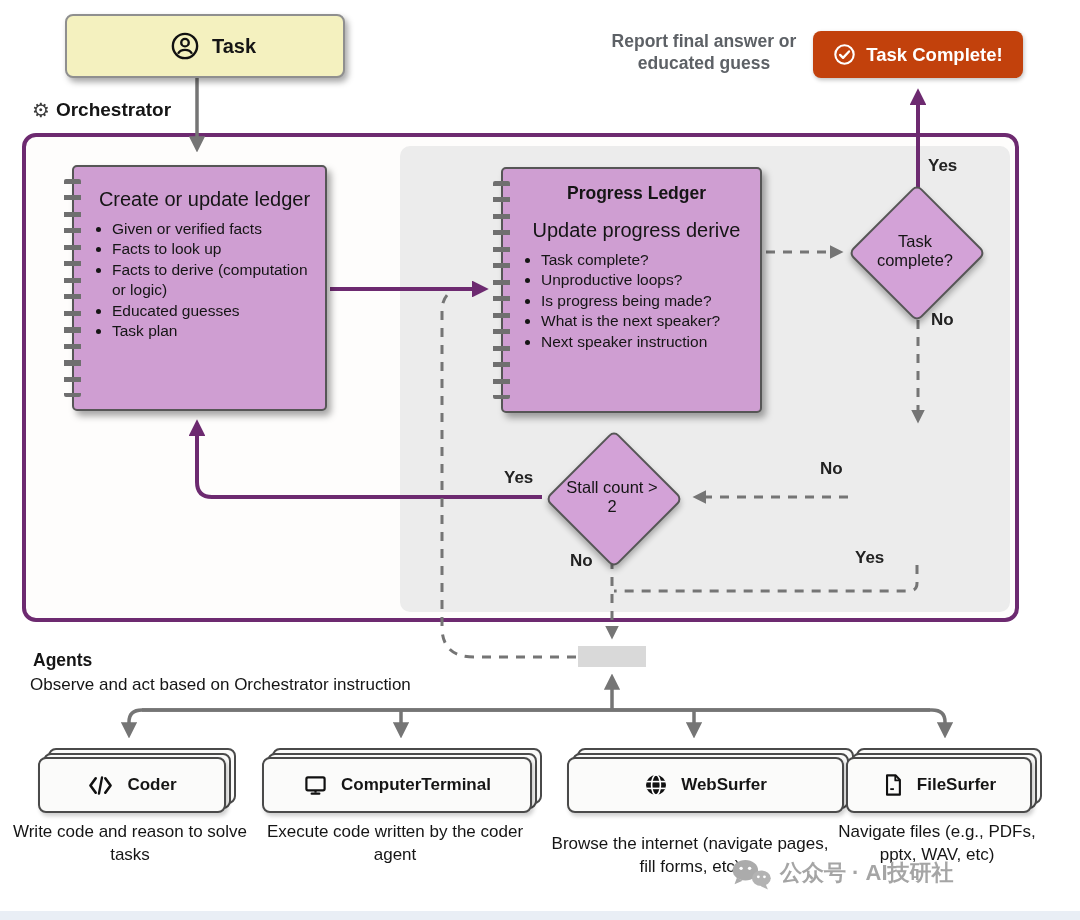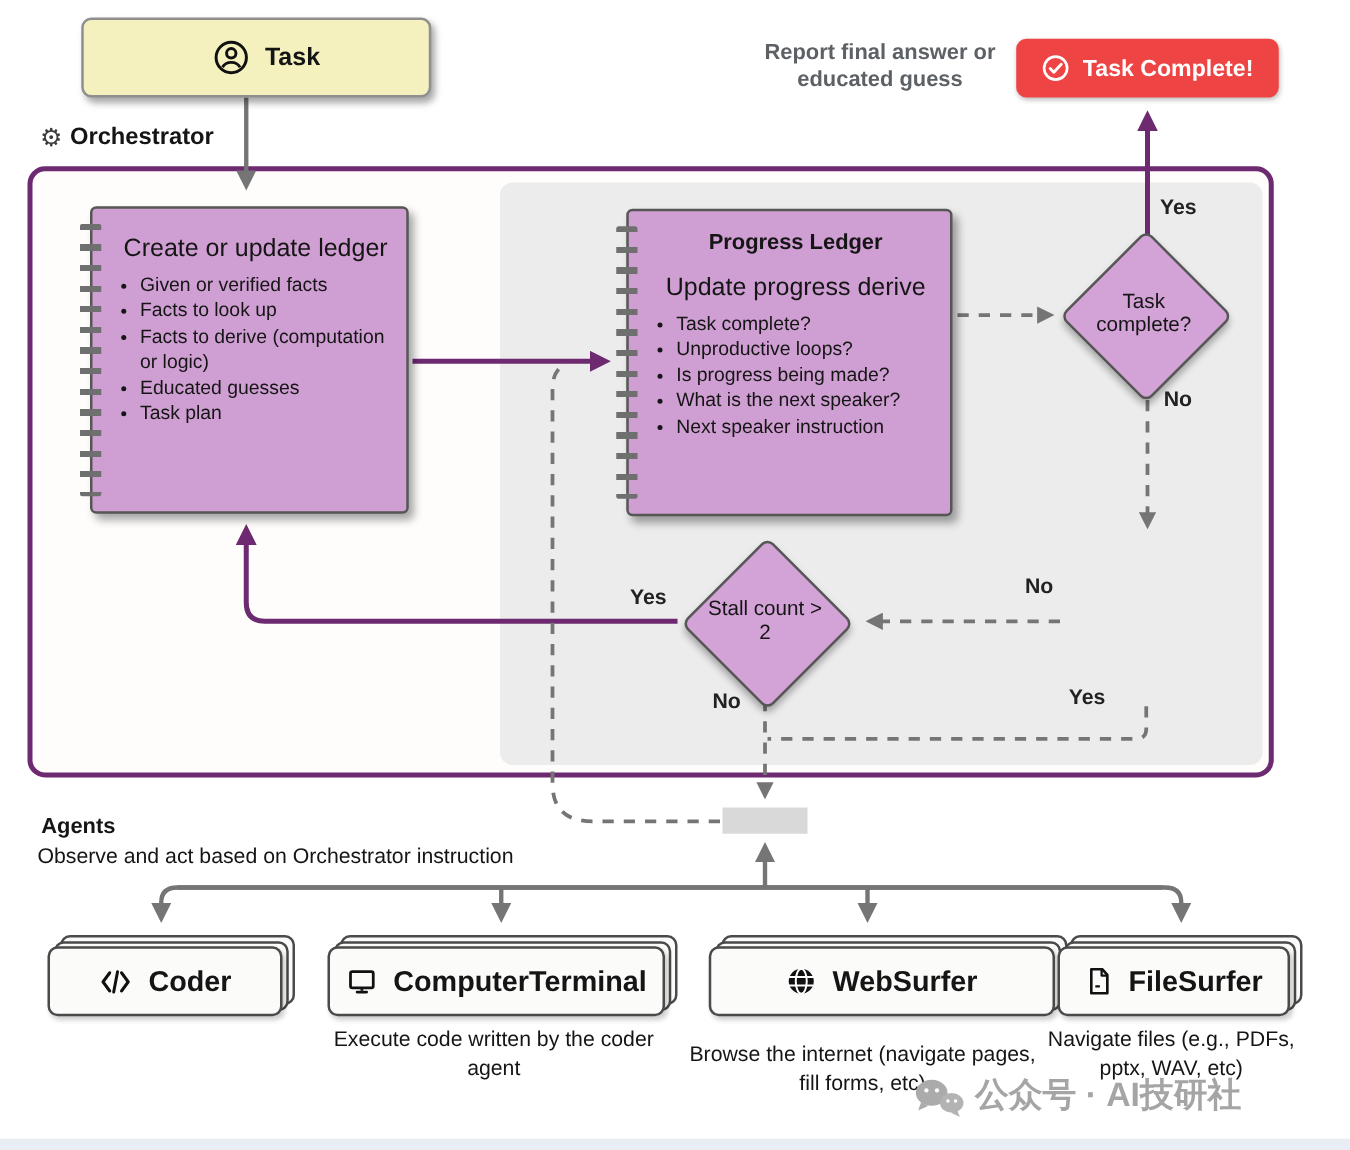--- a/index.html
+++ b/index.html
@@ -11,21 +11,21 @@
   .task-box{left:65px;top:14px;width:260px;height:60px;background:#f4f1bf;border:2px solid #8f8f8f;
     border-radius:8px;box-shadow:3px 4px 6px rgba(0,0,0,.35);display:flex;align-items:center;
     justify-content:center;gap:12px;font-size:20px;font-weight:bold;z-index:3;padding-left:16px;}
 
   .orch-label{left:32px;top:99px;display:flex;align-items:center;gap:6px;font-size:19px;font-weight:bold;z-index:3;}
   .gear{font-family:"DejaVu Sans",sans-serif;font-size:20px;color:#3c3c3c;line-height:1;}
 
   .report-text{left:594px;top:31px;width:220px;text-align:center;font-size:17.5px;line-height:1.25;
     color:#5d6166;font-weight:bold;z-index:3;}
 
-  .complete-btn{left:813px;top:31px;width:210px;height:47px;background:#ef4444;border-radius:8px;
+  .complete-btn{left:813px;top:31px;width:210px;height:47px;background:#c2410c;border-radius:8px;
     display:flex;align-items:center;justify-content:center;gap:10px;color:#fff;font-size:18.5px;
     font-weight:bold;box-shadow:1px 2px 4px rgba(0,0,0,.25);z-index:3;}
 
   
   .orch-box{left:22px;top:133px;width:997px;height:489px;border:4px solid #6d2a70;border-radius:14px;
     background:#fefdfc;z-index:0;box-sizing:border-box;}
   .inner-panel{left:400px;top:146px;width:610px;height:466px;background:#ececec;border-radius:10px;z-index:1;}
 
   
   .ledger{background:#cf9ed2;border:2.5px solid #565656;border-radius:5px;
@@ -55,35 +55,35 @@
 
   .agents-title{left:33px;top:650px;font-size:17.5px;font-weight:bold;z-index:3;}
   .agents-sub{left:30px;top:675px;font-size:17px;z-index:3;}
 
   
   .stack{z-index:3;}
   .stack .layer{position:absolute;background:#fbfbfa;border:2px solid #4a4a4a;border-radius:8px;}
   .stack .l2{left:10px;top:-9px;width:100%;height:100%;}
   .stack .l1{left:5px;top:-4.5px;width:100%;height:100%;}
   .stack .front{left:0;top:0;width:100%;height:100%;display:flex;align-items:center;
-    justify-content:center;gap:13px;font-size:23px;font-weight:bold;box-shadow:2px 3px 4px rgba(0,0,0,.2);}
+    justify-content:center;gap:13px;font-size:17px;font-weight:bold;box-shadow:2px 3px 4px rgba(0,0,0,.2);}
   .st-coder{left:38px;top:757px;width:184px;height:52px;}
   .st-terminal{left:262px;top:757px;width:266px;height:52px;}
   .st-web{left:567px;top:757px;width:245px;height:52px;padding-left:28px;}
   .st-file{left:846px;top:757px;width:182px;height:52px;}
 
   .agent-desc{top:821px;text-align:center;font-size:17px;line-height:1.35;z-index:3;}
   .desc-coder{left:8px;width:244px;}
   .desc-terminal{left:256px;width:278px;}
   .desc-web{left:548px;width:284px;margin-top:12px;}
   .desc-file{left:826px;width:222px;}
 
   
-  .wm-wechat{left:730px;top:858px;display:flex;align-items:flex-end;gap:8px;color:#a5a5a5;
-    font-size:27px;font-weight:bold;z-index:5;}
+  .wm-wechat{left:730px;top:858px;display:flex;align-items:flex-start;gap:8px;color:#a5a5a5;
+    font-size:22px;font-weight:bold;z-index:5;}
   .wm-csdn{left:843px;top:887px;color:#b7bcc5;font-size:19px;z-index:5;}
   .bottom-bar{left:0;top:911px;width:1080px;height:9px;background:#e9eef5;z-index:5;}
 
   svg.wires{position:absolute;left:0;top:0;z-index:2;}
 </style>
 </head>
 <body>
 
 <div id="stage">
 
@@ -243,20 +243,21 @@
     <div class="layer front">
       <svg width="22" height="24" viewBox="0 0 24 26">
         <path d="M5.5 2.5 h9.5 l4.5 5 v16 h-14 z" fill="none" stroke="#111" stroke-width="2.3" stroke-linejoin="round"></path>
         <path d="M14.5 2.8 v5.2 h4.8" fill="none" stroke="#111" stroke-width="2" stroke-linejoin="round"></path>
         <line x1="9" y1="17.5" x2="13" y2="17.5" stroke="#111" stroke-width="2"></line>
       </svg>
       <span>FileSurfer</span>
     </div>
   </div>
 
+  <div class="abs agent-desc desc-coder">Write code and reason to solve tasks</div>
   <div class="abs agent-desc desc-terminal">Execute code written by the coder agent</div>
   <div class="abs agent-desc desc-web">Browse the internet (navigate pages, fill forms, etc)</div>
   <div class="abs agent-desc desc-file">Navigate files (e.g., PDFs, pptx, WAV, etc)</div>
 
   <div class="abs wm-wechat">
     <svg width="42" height="32" viewBox="0 0 44 34">
       <ellipse cx="16" cy="13" rx="13.5" ry="11" fill="#ababab"></ellipse>
       <path d="M7 21 l-2.5 7 l8.5 -3.8 z" fill="#ababab"></path>
       <ellipse cx="33" cy="21.5" rx="10" ry="8.3" fill="#b3b3b3"></ellipse>
       <path d="M37.5 27.5 l2.5 6 l-7.5 -3.6 z" fill="#b3b3b3"></path>

